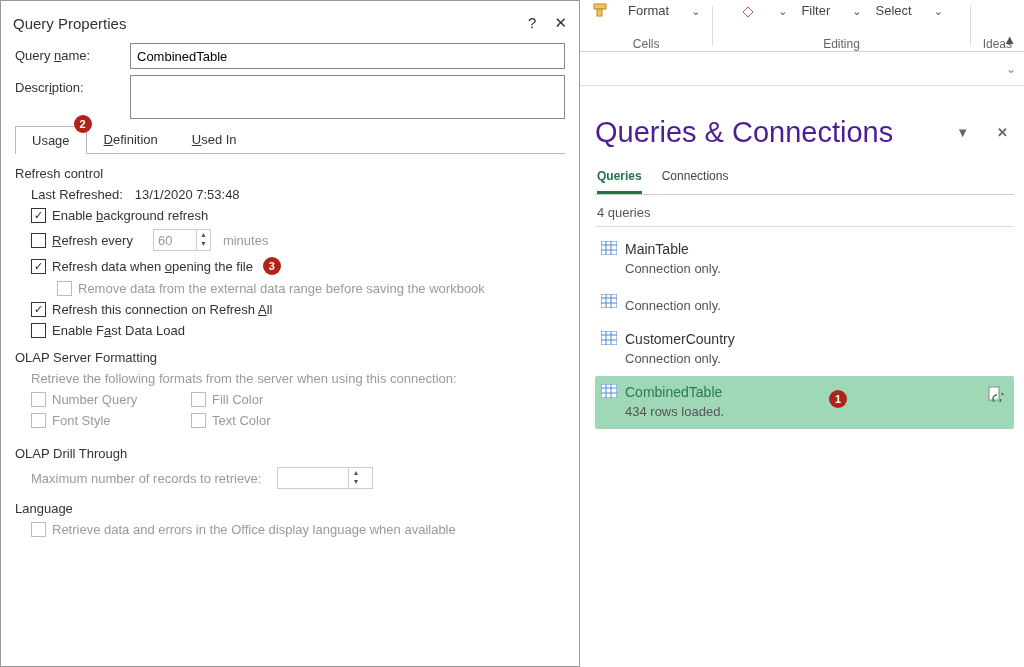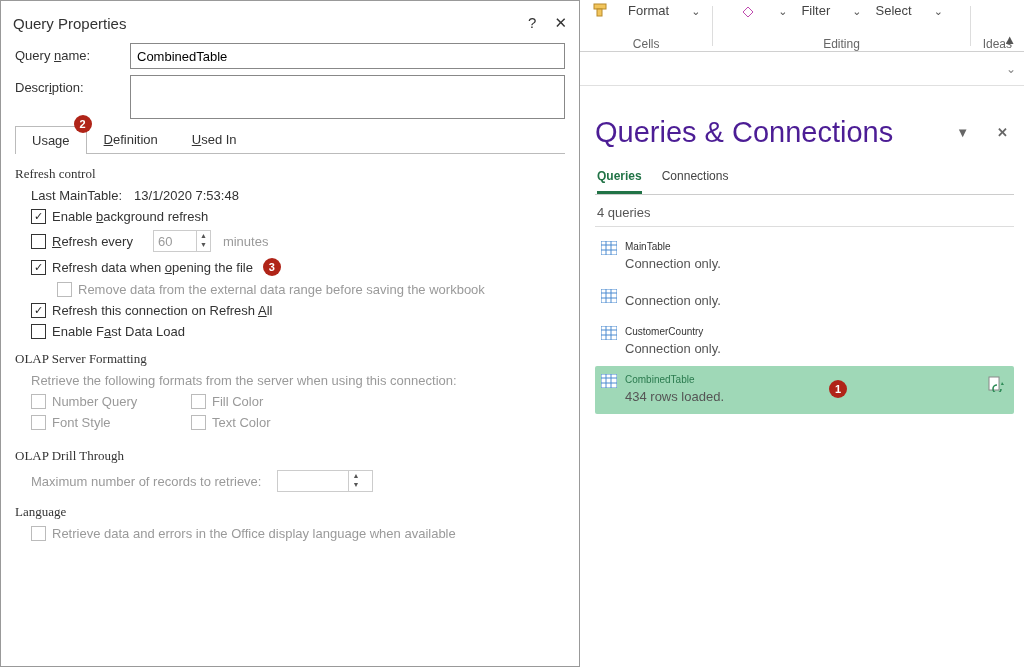--- a/index.html
+++ b/index.html
@@ -59,21 +59,21 @@
   }
   .field-row textarea {
     flex:1; border:1px solid #888; height:44px; padding:4px 6px; font-size:13px; resize:none;
   }
   
   .tabs { display:flex; border-bottom:1px solid #bbb; margin-top:4px; position:relative;}
   .tab { padding:6px 16px; border:1px solid transparent; border-bottom:none; font-size:13px; cursor:default; position:relative;}
   .tab.active { border-color:#bbb; background:#fff; top:1px;}
   
   .section { margin-top:12px; font-size:13px; }
-  .section-title { font-size:13px; margin-bottom:6px;font-family:Liberation Serif, serif; }
+  .section-title { font-size:13px; margin-bottom:6px; }
   .sub { padding-left:16px; margin-bottom:6px; display:flex; align-items:center; gap:6px;}
   .chk {
     width:15px; height:15px; border:1px solid #333; display:inline-flex; align-items:center; justify-content:center;
     font-size:11px; line-height:1; background:#fff;
   }
   .chk.checked::after { content:"✓"; color:#222; }
   .chk.disabled { border-color:#bbb; }
   .disabled-text { color:#9a9a9a; }
   .spin {
     display:inline-flex; border:1px solid #999; height:22px;
@@ -96,21 +96,21 @@
   .qc-title-row { display:flex; align-items:center; justify-content:space-between; padding-right:6px; margin-bottom:14px;}
   .qc-title { font-size:29px; color:#4c1d95; font-weight:400; }
   .qc-title-ctrls { display:flex; gap:28px; color:#666;}
   .qc-tabs { display:flex; gap:20px; border-bottom:1px solid #ccc; padding-left:2px;}
   .qc-tab { padding:6px 0 8px 0; font-size:12px; color:#444; border-bottom:3px solid transparent; }
   .qc-tab.active { color:#217346; border-bottom-color:#217346; font-weight:600;}
   .qc-count { font-size:13px; color:#555; margin:10px 0 6px 2px;}
   .qc-sep { border-top:1px solid #ddd; margin:2px 0 6px 0;}
   .qc-item { padding:8px 8px 10px 6px; border-radius:2px; display:flex; gap:8px;}
   .qc-item .texts { flex:1; }
-  .qc-item .name { font-size:10px; color:#333; }
+  .qc-item .name { font-size:14px; color:#333; }
   .qc-item .name.green { color:#2a7a4e;}
   .qc-item .status { font-size:13px; color:#555; margin-top:4px;}
   .qc-item.sel { background:#9fd8b7; position:relative;}
   .qc-item.sel .right-ico { position:absolute; right:10px; top:10px; }
   .tbl-icon { display:inline-block; }
   .tbl-icon svg { display:block; }
 
   u.acc { text-decoration:underline; }
 </style>
 </head>
@@ -183,21 +183,21 @@
         <span>Usage</span>
         <span class="callout" style="position:absolute; top:-12px; right:-6px;">2</span>
       </div>
       <div class="tab"><u class="acc">D</u>efinition</div>
       <div class="tab"><u class="acc">U</u>sed In</div>
     </div>
 
     <div class="section">
       <div class="section-title">Refresh control</div>
       <div class="sub">
-        <span>Last MainTable:</span>
+        <span>Last Refreshed:</span>
         <span style="margin-left:6px;">13/1/2020  7:53:48</span>
       </div>
       <div class="sub">
         <span class="chk checked"></span>
         <span>Enable <u class="acc">b</u>ackground refresh</span>
       </div>
       <div class="sub">
         <span class="chk"></span>
         <span><u class="acc">R</u>efresh every</span>
         <span class="spin disabled" style="margin:0 6px 0 14px;">

